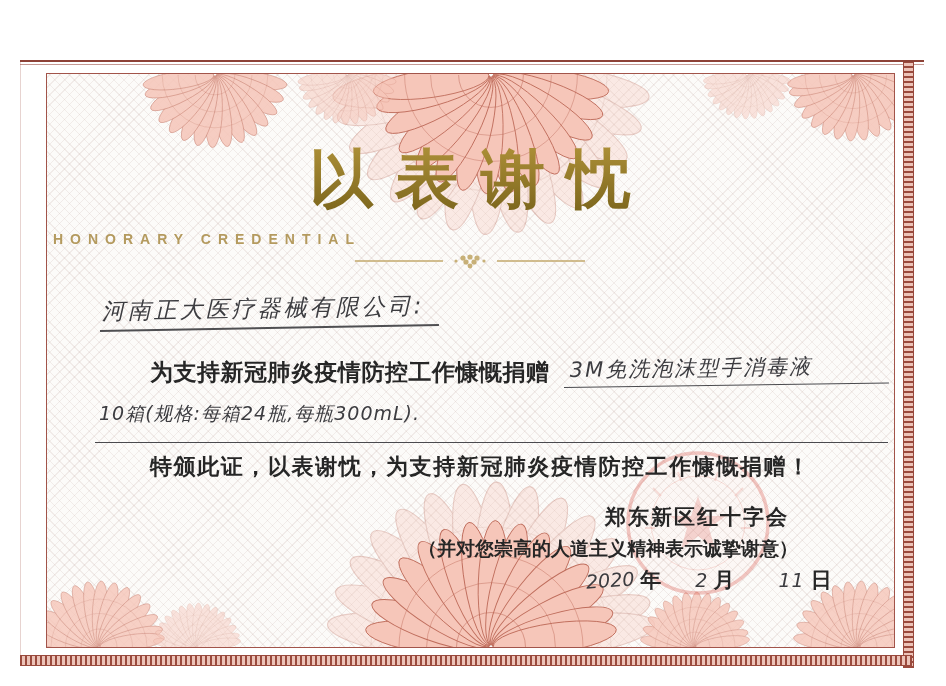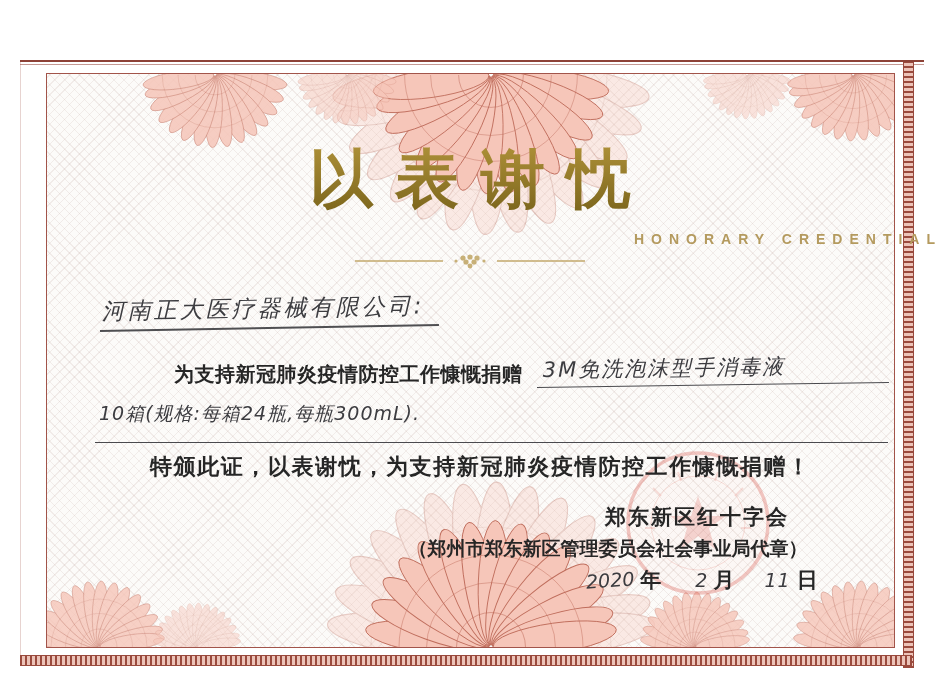--- a/index.html
+++ b/index.html
@@ -30,53 +30,53 @@
   .content{position:absolute;inset:0;z-index:3;}
   
   .title{
     position:absolute;top:136px;left:46px;width:848px;text-align:center;
     font-size:64px;font-weight:bold;letter-spacing:22px;text-indent:22px;
     color:#97801f;
     background:linear-gradient(180deg,#ad9038 10%,#7b651c 90%);
     -webkit-background-clip:text;background-clip:text;-webkit-text-fill-color:transparent;
   }
   .subtitle{
-    position:absolute;top:231px;left:46px;width:848px;text-align:right;
+    position:absolute;top:231px;left:46px;width:848px;text-align:left;
     font-family:"Liberation Sans","DejaVu Sans",sans-serif;
-    font-size:14px;font-weight:600;letter-spacing:7px;text-indent:7px;color:#b49a5e;padding-left:48px;
+    font-size:14px;font-weight:600;letter-spacing:7px;text-indent:7px;color:#b49a5e;
   }
   .flourish{position:absolute;top:253px;left:46px;width:848px;text-align:center;}
   
   .hand{color:#3c3c40;font-style:italic;font-family:"DejaVu Sans",sans-serif;}
   .printed{color:#262626;font-weight:bold;}
   .recipient{
     position:absolute;left:100px;top:296px;font-size:23px;letter-spacing:3px;
     display:inline-block;border-bottom:2px solid #4f4f52;padding:0 14px 3px 2px;
     transform:rotate(-1deg);transform-origin:left bottom;
   }
   .line1{position:absolute;top:356px;left:150px;right:58px;display:flex;align-items:flex-end;}
-  .line1 .printed{font-size:20px;letter-spacing:.5px;white-space:nowrap;margin-left:24px;}
+  .line1 .printed{font-size:23px;letter-spacing:.5px;white-space:nowrap;}
   .line1 .hand-item{
     flex:1;margin-left:14px;border-bottom:1.5px solid #4a4a4e;font-size:21px;
     letter-spacing:2px;padding:0 4px 3px 6px;transform:rotate(-0.8deg);transform-origin:left bottom;
   }
   .line2{
     position:absolute;top:401px;left:95px;right:58px;border-bottom:1.5px solid #4a4a4e;
     font-size:19px;letter-spacing:1px;padding:0 0 15px 4px;
   }
   .statement{position:absolute;top:452px;left:150px;font-size:22px;letter-spacing:1.6px;}
   .issuer{position:absolute;top:503px;left:697px;transform:translateX(-50%);
     font-size:21px;letter-spacing:2px;white-space:nowrap;}
   .proxy{position:absolute;top:536px;left:608px;transform:translateX(-50%);
     font-size:19px;white-space:nowrap;}
   .dateline{position:absolute;top:566px;left:586px;font-size:21px;display:flex;align-items:baseline;white-space:nowrap;}
   .dateline .hand{font-size:19px;}
   .d-year{transform:rotate(-4deg);}
   .d-month{margin-left:34px;}
-  .d-day{margin-left:30px;letter-spacing:1px;}
+  .d-day{margin-left:44px;letter-spacing:1px;}
   .d-sfx{margin-left:6px;}
   
   .seal{position:absolute;left:623px;top:448px;z-index:2;opacity:.6;}
 </style>
 </head>
 <body>
 
 <div class="cert">
 
   <div class="top-line"></div>
@@ -169,21 +169,21 @@
       <span class="printed">为支持新冠肺炎疫情防控工作慷慨捐赠</span>
       <span class="hand-item hand">3M免洗泡沫型手消毒液</span>
     </div>
 
     <div class="line2 hand">10箱(规格:每箱24瓶,每瓶300mL).</div>
 
     <div class="statement printed">特颁此证，以表谢忱，为支持新冠肺炎疫情防控工作慷慨捐赠！</div>
 
     <div class="issuer printed">郑东新区红十字会</div>
 
-    <div class="proxy printed">（郑州市郑东新区管理委员会社会事业局代章）</div>
+    <div class="proxy printed">（并对您崇高的人道主义精神表示诚挚谢意）</div>
 
     <div class="dateline">
       <span class="hand d-year">2020</span>
       <span class="printed d-sfx">年</span>
       <span class="hand d-month">2</span>
       <span class="printed d-sfx">月</span>
       <span class="hand d-day">11</span>
       <span class="printed d-sfx">日</span>
     </div>
 

